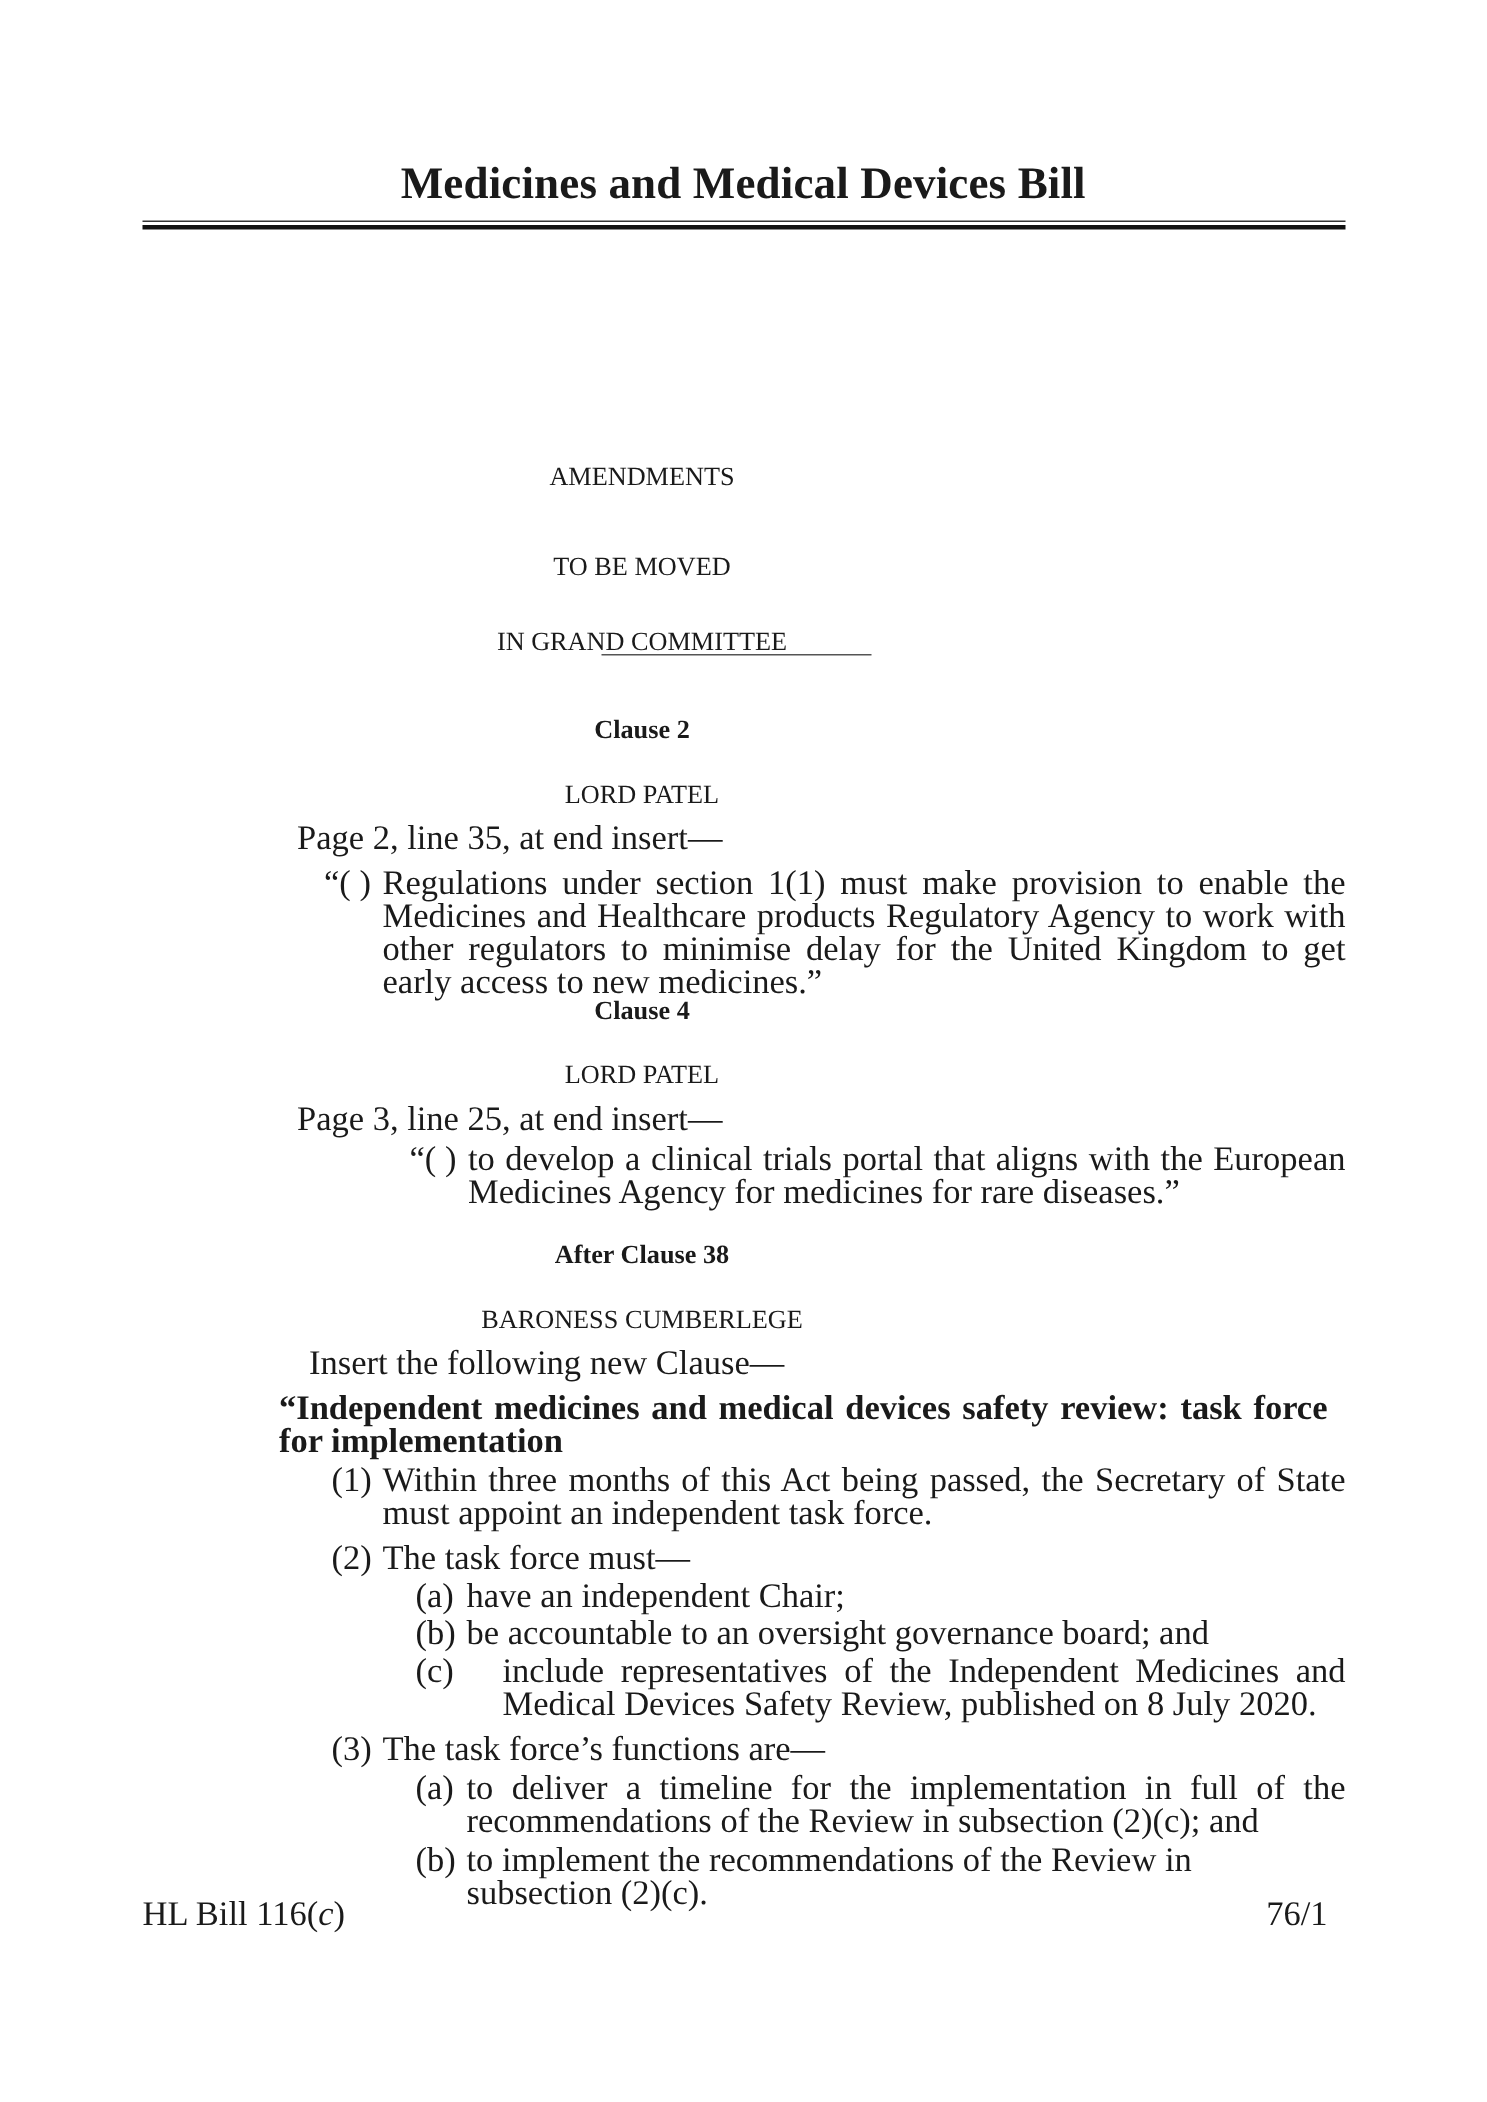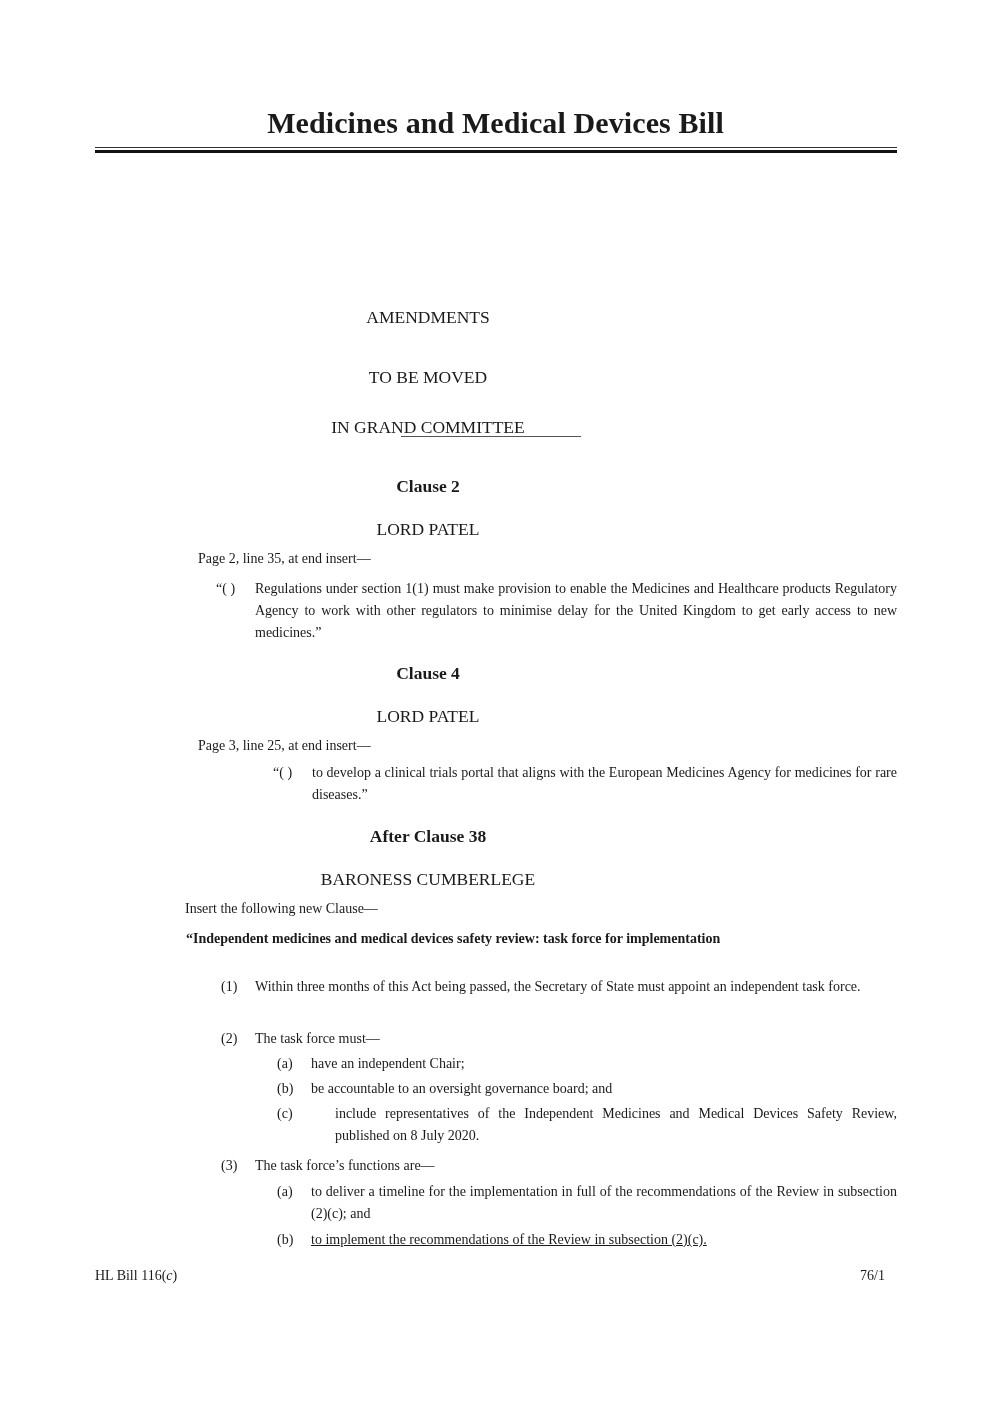--- a/index.html
+++ b/index.html
@@ -4,21 +4,21 @@
 <style>
   html, body { margin:0; padding:0; background:#ffffff; }
   body { width:991px; height:1401px; position:relative; font-family:"Liberation Serif", "DejaVu Serif", serif; color:#1a1a1a; overflow:hidden; }
   .abs { position:absolute; }
   .title { left:0; width:991px; top:106px; text-align:center; font-size:30px; font-weight:bold; letter-spacing:0.1px; }
   .rule-thin { left:95px; width:802px; top:147px; height:1px; background:#333; }
   .rule-thick { left:95px; width:802px; top:150px; height:3px; background:#111; }
   .center { left:0; width:856px; text-align:center; font-size:17.5px; }
   .short-rule { left:401px; width:180px; top:436px; height:1px; background:#555; }
   .bold { font-weight:bold; }
-  .para { font-size:14px; line-height:22px; }
+  .para { font-size:23px; line-height:22px; }
   .just { text-align:justify; text-align-last:left; }
   .row { display:flex; }
   .label { flex:none; }
 </style>
 </head>
 <body>
 
 <div class="abs title">Medicines and Medical Devices Bill</div>
 <div class="abs rule-thin"></div>
 <div class="abs rule-thick"></div>
@@ -39,21 +39,21 @@
 <div class="abs center bold" style="top:663px;">Clause 4</div>
 <div class="abs center" style="top:706px;">LORD PATEL</div>
 <div class="abs para" style="left:198px; top:735px;">Page 3, line 25, at end insert—</div>
 <div class="abs para row" style="left:273px; top:762px; width:624px;">
   <span class="label" style="width:39px;">“( )</span>
   <span class="just" style="flex:1;">to develop a clinical trials portal that aligns with the European Medicines Agency for medicines for rare diseases.”</span>
 </div>
 
 <div class="abs center bold" style="top:826px;">After Clause 38</div>
 <div class="abs center" style="top:869px;">BARONESS CUMBERLEGE</div>
-<div class="abs para" style="left:185px; top:898px;">Insert the following new Clause—</div>
+<div class="abs para" style="left:206px; top:898px;">Insert the following new Clause—</div>
 <div class="abs para bold just" style="left:186px; top:928px; width:699px;">“Independent medicines and medical devices safety review: task force for implementation</div>
 
 <div class="abs para row" style="left:221px; top:976px; width:676px;">
   <span class="label" style="width:34px;">(1)</span>
   <span class="just" style="flex:1;">Within three months of this Act being passed, the Secretary of State must appoint an independent task force.</span>
 </div>
 
 <div class="abs para row" style="left:221px; top:1028px; width:676px;">
   <span class="label" style="width:34px;">(2)</span>
   <span style="flex:1;">The task force must—</span>
@@ -74,17 +74,17 @@
 <div class="abs para row" style="left:221px; top:1155px; width:676px;">
   <span class="label" style="width:34px;">(3)</span>
   <span style="flex:1;">The task force’s functions are—</span>
 </div>
 <div class="abs para row" style="left:277px; top:1181px; width:620px;">
   <span class="label" style="width:34px;">(a)</span>
   <span class="just" style="flex:1;">to deliver a timeline for the implementation in full of the recommendations of the Review in subsection (2)(c); and</span>
 </div>
 <div class="abs para row" style="left:277px; top:1229px; width:620px;">
   <span class="label" style="width:34px;">(b)</span>
-  <span style="flex:1;text-decoration:underline;">to implement the recommendations of the Review in subsection (2)(c).</span>
+  <span style="flex:1;">to implement the recommendations of the Review in subsection (2)(c).</span>
 </div>
 
 <div class="abs para" style="left:95px; top:1265px;"><span>HL Bill 116(</span><i>c</i><span>)</span></div>
 <div class="abs para" style="right:106px; top:1265px;">76/1</div>
 
 </body></html>

